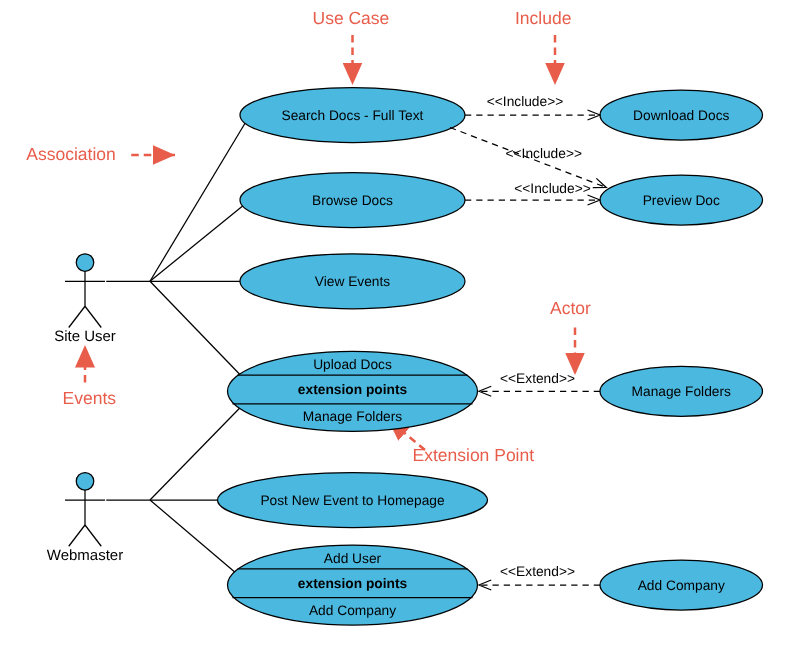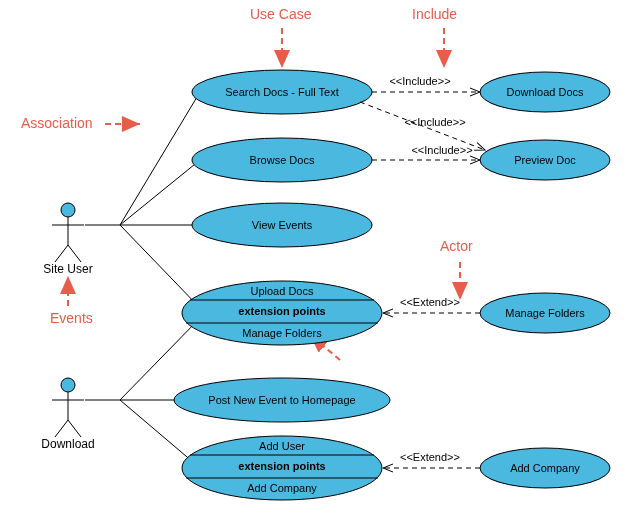--- a/index.html
+++ b/index.html
@@ -128,18 +128,19 @@
   <text x="435" y="126" class="stereo">&lt;&lt;Include&gt;&gt;</text>
   <text x="442" y="154" class="stereo">&lt;&lt;Include&gt;&gt;</text>
   <text x="430" y="306" class="stereo">&lt;&lt;Extend&gt;&gt;</text>
   <text x="430" y="461" class="stereo">&lt;&lt;Extend&gt;&gt;</text>
 </svg>
 
 <div class="label" style="left:250px; top:6px;">Use Case</div>
 <div class="label" style="left:412px; top:6px;">Include</div>
 <div class="label" style="left:21px; top:115px;">Association</div>
 <div class="label" style="left:440px; top:238px;">Actor</div>
+<div class="label" style="left:330px; top:356px;">Extension Point</div>
 <div class="label" style="left:50px; top:310px;">Events</div>
 
 <div class="actor-name" style="left:43px; top:262px; width:50px;">Site User</div>
-<div class="actor-name" style="left:37px; top:437px; width:62px;">Download</div>
+<div class="actor-name" style="left:37px; top:437px; width:62px;">Webmaster</div>
 
 </div>
 
 </body></html>

